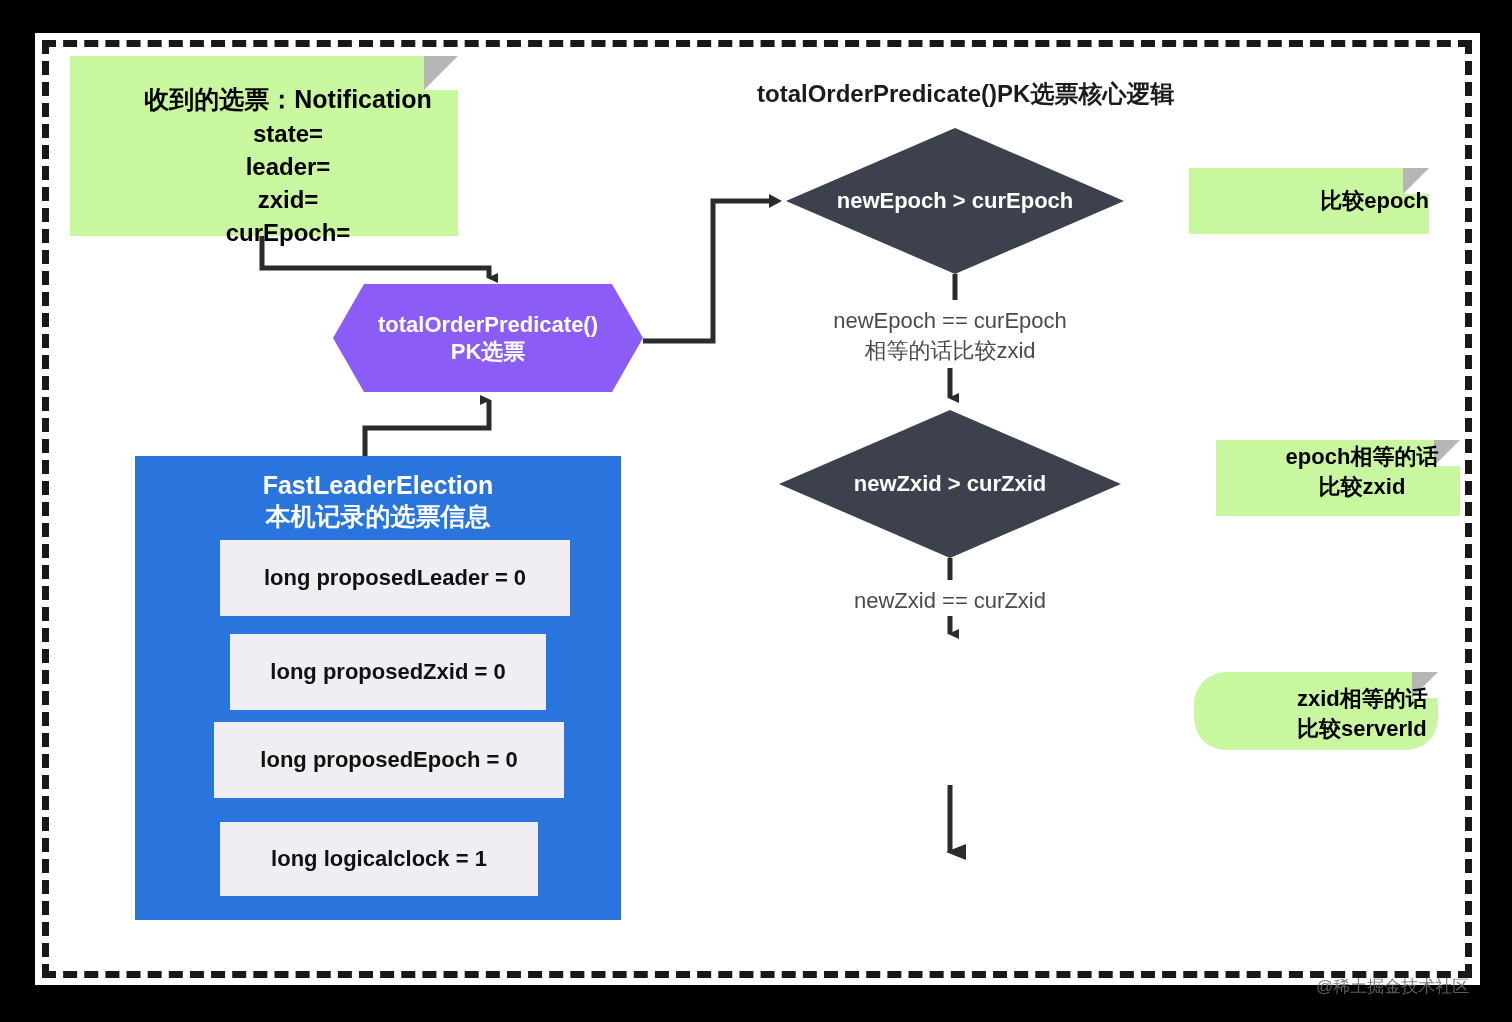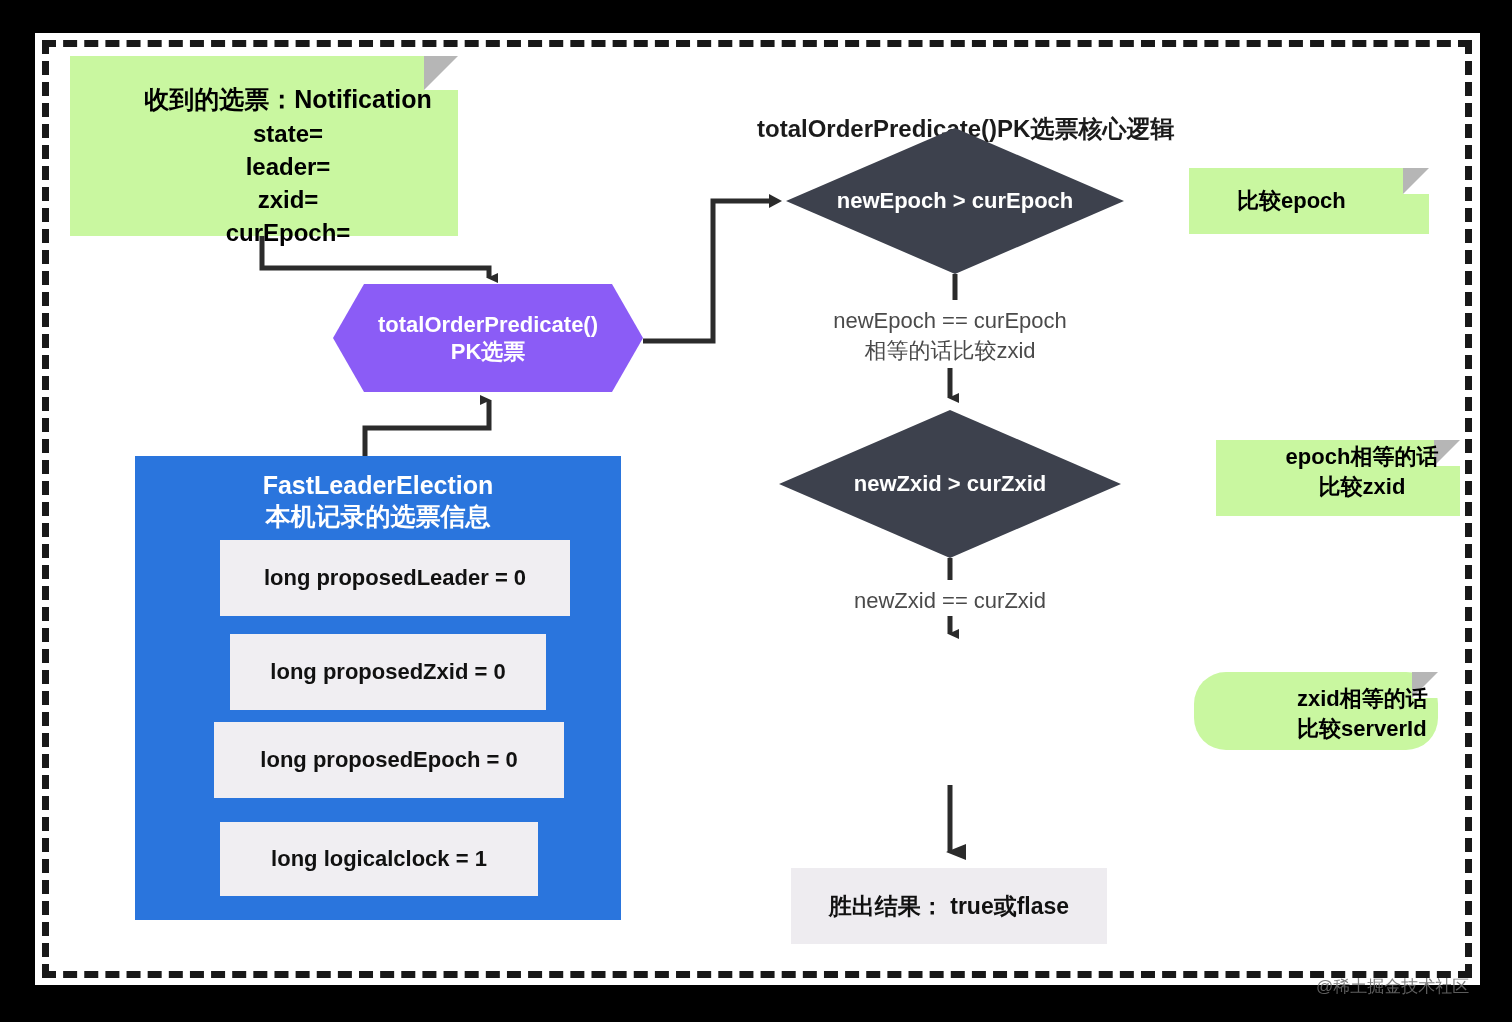--- a/index.html
+++ b/index.html
@@ -75,21 +75,21 @@
   }
   #note-notification .line1 { font-size: 25px; }
 
   
   #note-epoch {
     left: 1189px;
     top: 168px;
     width: 240px;
     height: 66px;
     font-size: 22px;
-    text-align: left;
+    text-align: right;
     padding-top: 18px;
     box-sizing: border-box;
   }
   #note-epoch .fold {
     border-width: 0 0 26px 26px;
     border-color: transparent transparent #ffffff #b6b6b6;
   }
   #note-zxid {
     left: 1216px;
     top: 440px;
@@ -122,21 +122,20 @@
 
   
   #heading {
     position: absolute;
     left: 757px;
     top: 78px;
     font-size: 24px;
     font-weight: bold;
     color: #1b1b1b;
     white-space: nowrap;
-    margin-top: 35px;
   }
 
   
   #hexagon {
     position: absolute;
     left: 333px;
     top: 284px;
     width: 310px;
     height: 108px;
     background: #8b5cf6;
@@ -323,21 +322,20 @@
   <div id="field-2" class="field-box">long proposedEpoch = 0</div>
   <div id="field-3" class="field-box">long logicalclock = 1</div>
 
   <div id="diamond-epoch" class="diamond">newEpoch &gt; curEpoch</div>
   <div id="diamond-zxid" class="diamond">newZxid &gt; curZxid</div>
 
   <div id="label-epoch-eq" class="edge-label">newEpoch == curEpoch
 相等的话比较zxid</div>
   <div id="label-zxid-eq" class="edge-label">newZxid == curZxid</div>
 
-  <div id="result-box">胜出结果： true或flase</div>
 
   <div id="note-epoch" class="note">
     <div class="fold"></div>
     <div class="note-body">比较epoch</div>
   </div>
 
   <div id="note-zxid" class="note">
     <div class="fold"></div>
     <div class="note-body">
       <div>epoch相等的话</div>

